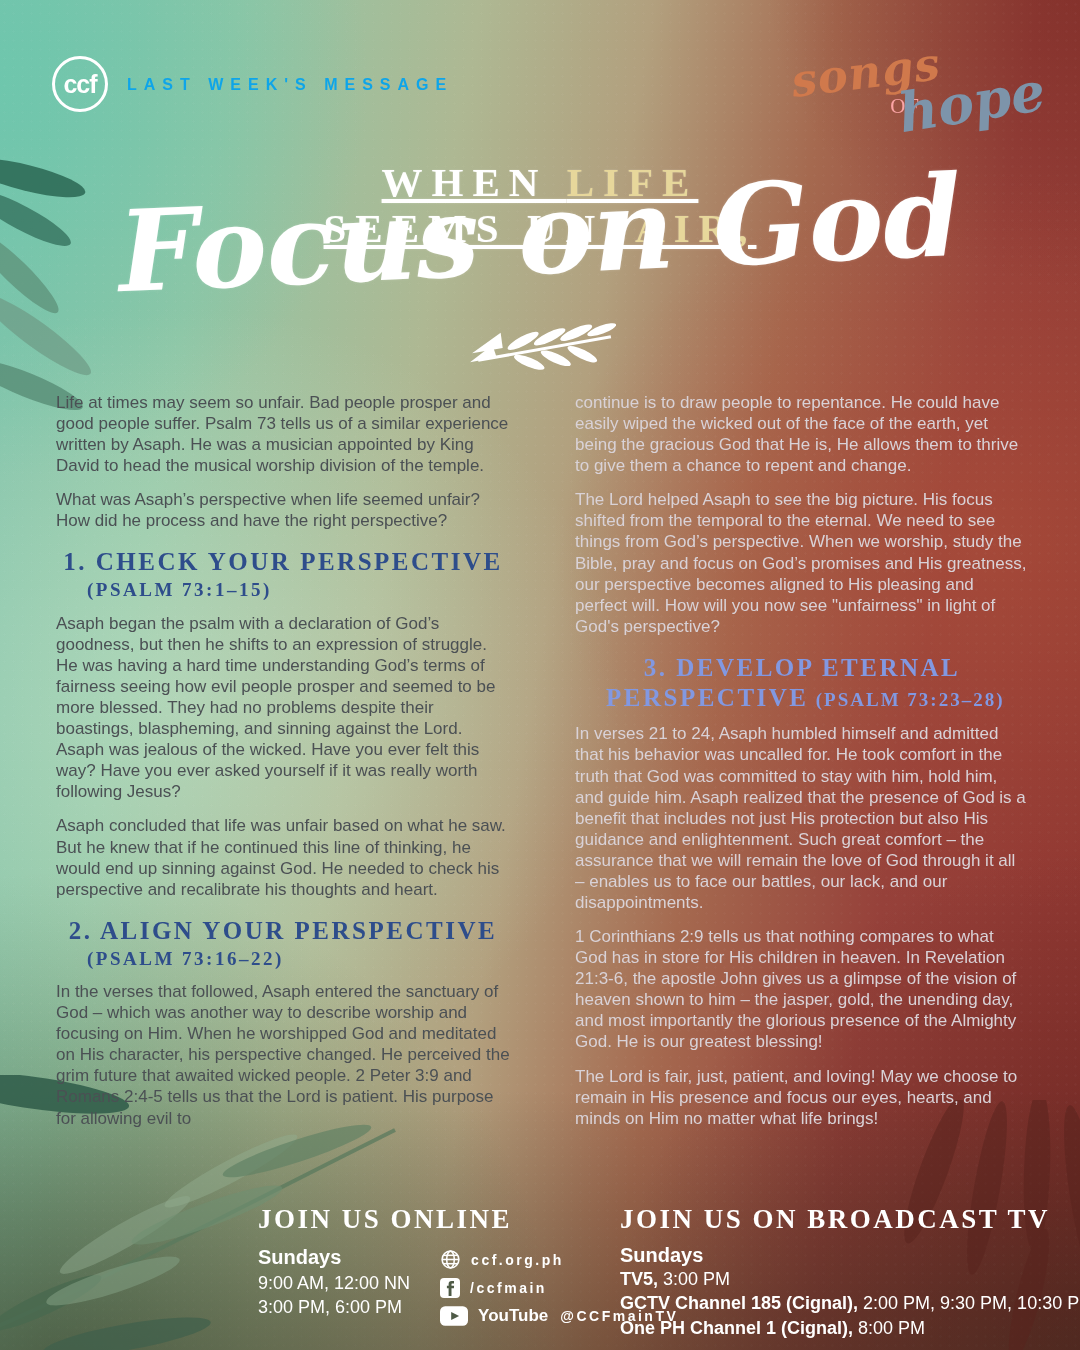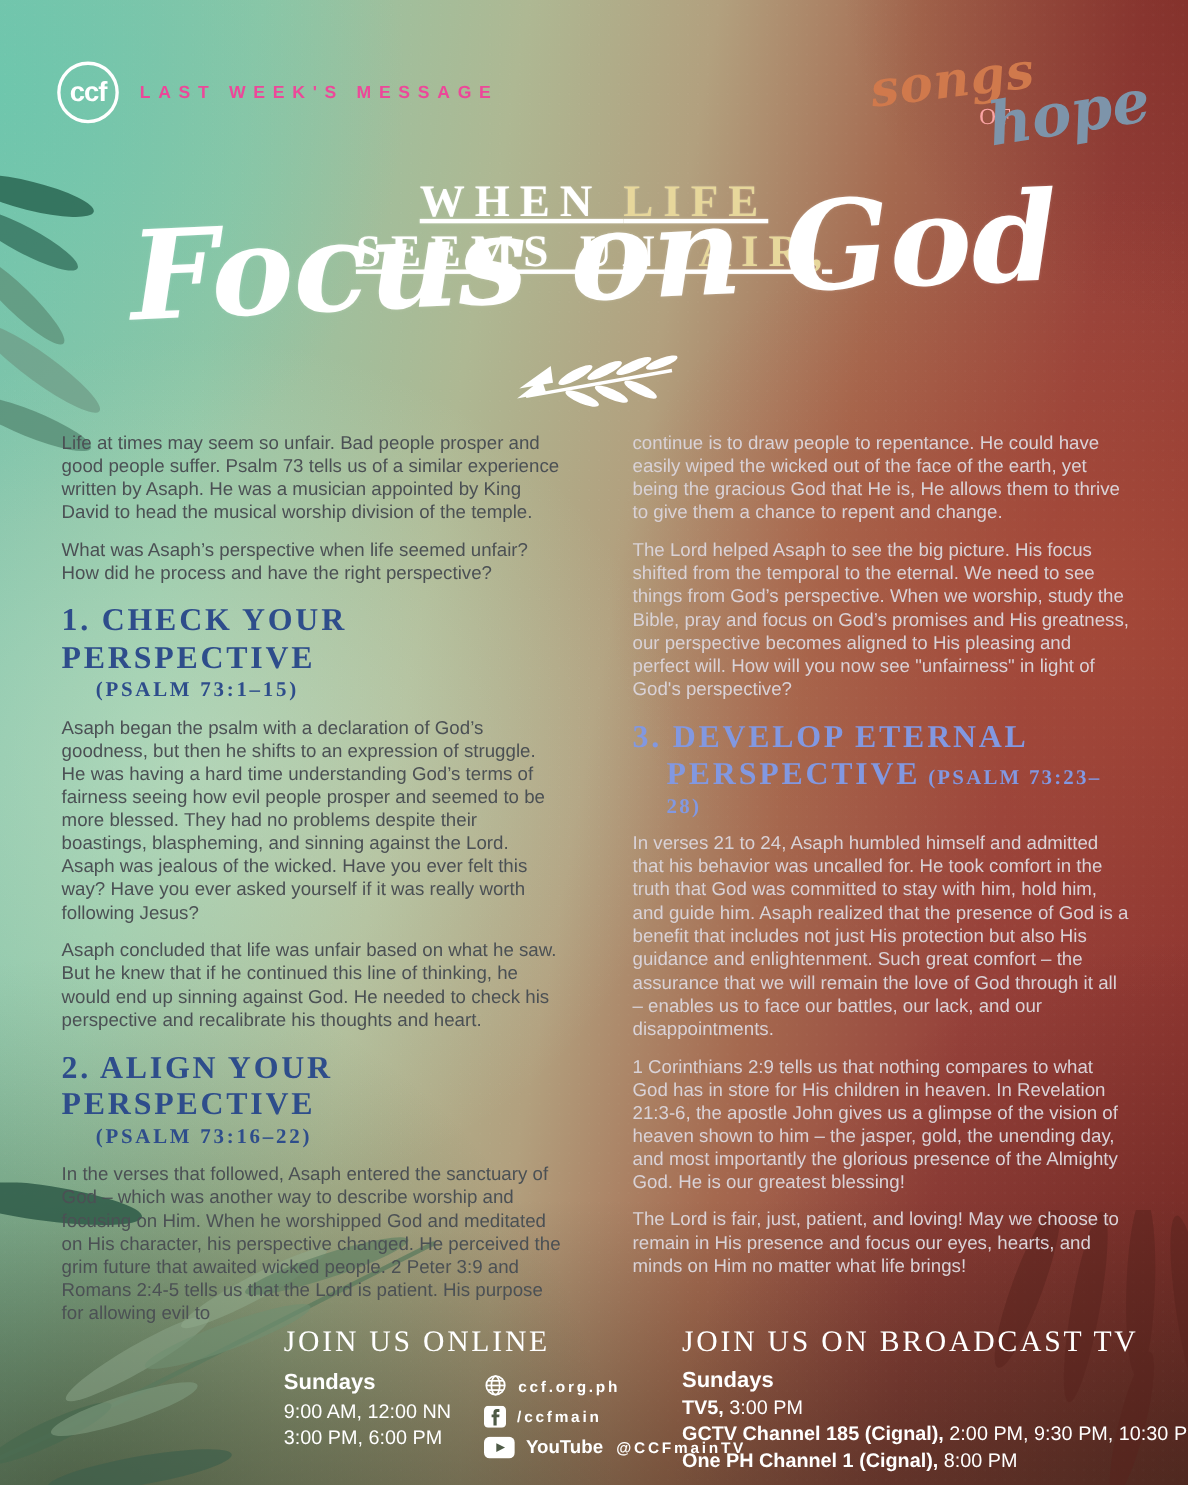--- a/index.html
+++ b/index.html
@@ -33,21 +33,21 @@
 
   
   .ccf-logo {
     position:absolute; left:52px; top:56px; width:50px; height:50px;
     border:3.5px solid #ffffff; border-radius:50%;
     display:flex; align-items:center; justify-content:center;
     color:#fff; font-weight:700; font-size:25px; letter-spacing:-1px;
   }
   .tagline {
     position:absolute; left:127px; top:76px;
-    color:#ec4899; font-weight:700; font-size:16px; letter-spacing:7px;
+    color:#0ea5e9; font-weight:700; font-size:16px; letter-spacing:7px;
   }
   .brand { position:absolute; right:48px; top:36px; width:260px; height:120px; }
   .songs {
     position:absolute; right:108px; top:10px;
     font-family:"DejaVu Serif", serif; font-style:italic; font-weight:700;
     font-size:45px; color:#d0794c; transform:rotate(-7deg); letter-spacing:1px;
   }
   .of {
     position:absolute; right:128px; top:58px;
     font-family:"Liberation Serif", serif; font-weight:400;
@@ -78,29 +78,29 @@
 
   
   .col { position:absolute; top:392px; width:454px; font-size:17px; line-height:1.24; }
   .col p { margin:0 0 13px 0; }
   .col-left  { left:56px;  color:#4b5054; }
   .col-right { left:575px; color:#d9d2d7; }
   .sec {
     font-family:"Liberation Serif", serif; font-weight:700;
     color:#2e4d8b; margin:17px 0 11px 0;
   }
-  .sec .l1 { font-size:29px; letter-spacing:2.5px; line-height:1.15; }
+  .sec .l1 { font-size:25px; letter-spacing:2.5px; line-height:1.15;text-align:center; }
   .sec .l2 { font-size:19px; letter-spacing:2.5px; margin-left:31px; margin-top:1px; }
   .sec3 { color:#8298e1; }
   .sec3 .ref3 { font-size:19px; letter-spacing:2px;text-align:center; }
 
   
   .join { position:absolute; color:#fff; }
   .join-title {
-    font-family:"Liberation Serif", serif; font-weight:400;
+    font-family:"Liberation Serif", serif; font-weight:700;
     font-size:27px; letter-spacing:2.5px; white-space:nowrap;
   }
   .join-online { left:258px; top:1204px; }
   .jo-row { display:flex; gap:30px; margin-top:11px; }
   .day { font-size:20px; font-weight:700; }
   .times { font-size:18px; line-height:1.35; margin-top:2px; }
   .links { display:flex; flex-direction:column; gap:8px; margin-top:3px; }
   .link-row { display:flex; align-items:center; gap:10px; font-size:14px; font-weight:700; letter-spacing:2.5px; white-space:nowrap; }
   .yt-word { font-size:17px; letter-spacing:0; margin-right:2px; }
   .join-tv { left:620px; top:1204px; }

